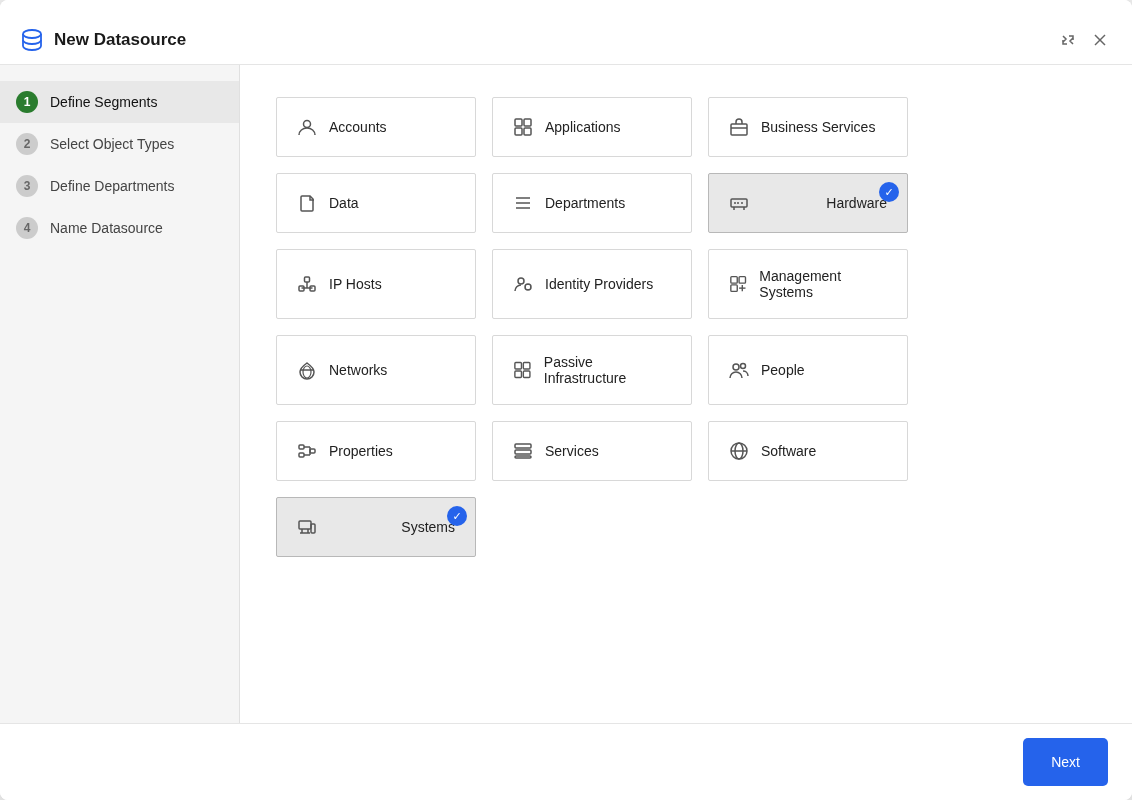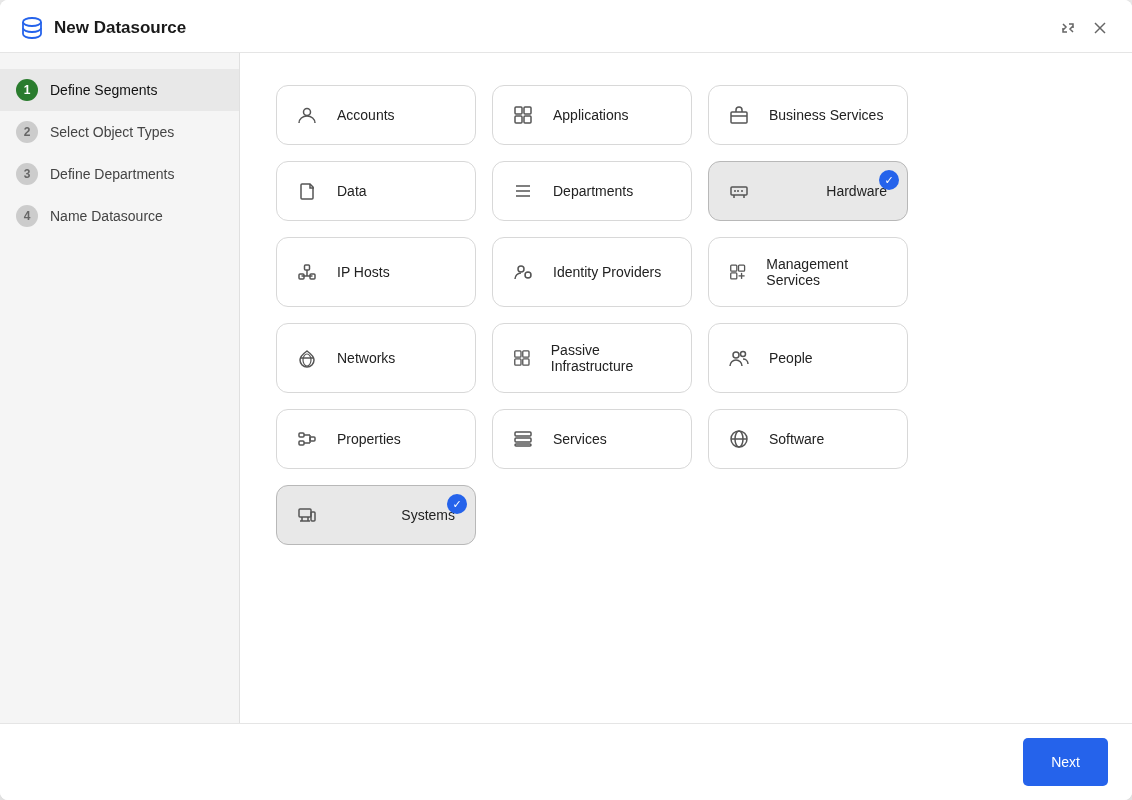--- a/index.html
+++ b/index.html
@@ -19,21 +19,21 @@
       box-shadow: 0 4px 24px rgba(0,0,0,0.18);
       display: flex;
       flex-direction: column;
       overflow: hidden;
       position: relative;
     }
     .title-bar {
       display: flex;
       align-items: center;
       justify-content: space-between;
-      padding: 16px 20px 12px 20px;
+      padding: 28px 20px 12px 20px;
       background: #ffffff;
       border-bottom: 1px solid #e5e5e5;
       flex-shrink: 0;
     }
     .title-bar-left {
       display: flex;
       align-items: center;
       gap: 10px;
     }
     .title-icon {
@@ -113,27 +113,27 @@
       overflow-y: auto;
       position: relative;
     }
     .segment-grid {
       display: grid;
       grid-template-columns: repeat(3, 200px);
       gap: 16px;
     }
     .segment-card {
       border: 1.5px solid #d8d8d8;
-      border-radius: 12px;
+      border-radius: 2px;
       padding: 18px 20px;
       background: #ffffff;
       cursor: pointer;
       display: flex;
       align-items: center;
-      gap: 20px;
+      gap: 12px;
       position: relative;
       transition: background 0.15s;
       min-height: 60px;
     }
     .segment-card.selected {
       background: #e8e8e8;
       border-color: #b8b8b8;
       justify-content: space-between;
     }
     .segment-card .check-badge {
@@ -319,21 +319,21 @@
         </div>
 
         <div class="segment-card">
           <svg class="icon-svg" viewBox="0 0 20 20" fill="none" stroke="#555" stroke-width="1.5">
             <rect x="2" y="2" width="7" height="7" rx="1"></rect>
             <rect x="11" y="2" width="7" height="7" rx="1"></rect>
             <rect x="2" y="11" width="7" height="7" rx="1"></rect>
             <line x1="11" y1="14.5" x2="18" y2="14.5"></line>
             <line x1="14.5" y1="11" x2="14.5" y2="18"></line>
           </svg>
-          <span class="segment-label">Management Services</span>
+          <span class="segment-label">Management Systems</span>
         </div>
 
         <div class="segment-card">
           <svg class="icon-svg" viewBox="0 0 20 20" fill="none" stroke="#555" stroke-width="1.5">
             <path d="M10 3c0 0-7 5-7 9a7 7 0 0 0 14 0c0-4-7-9-7-9z"></path>
             <line x1="3" y1="10" x2="17" y2="10"></line>
             <ellipse cx="10" cy="12" rx="4" ry="6" stroke-width="1.2"></ellipse>
           </svg>
           <span class="segment-label">Networks</span>
         </div>

